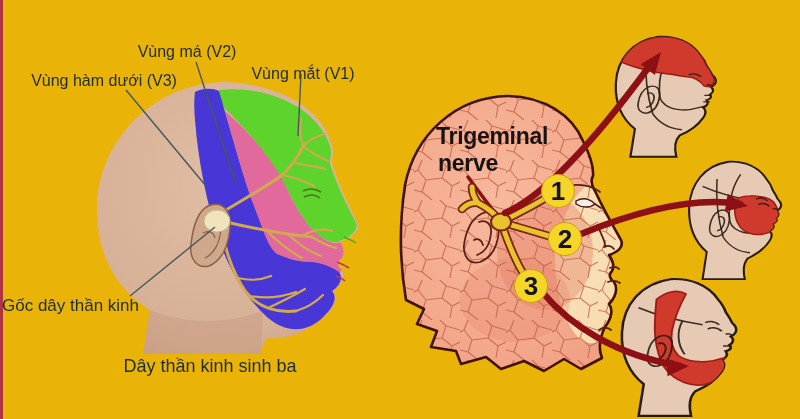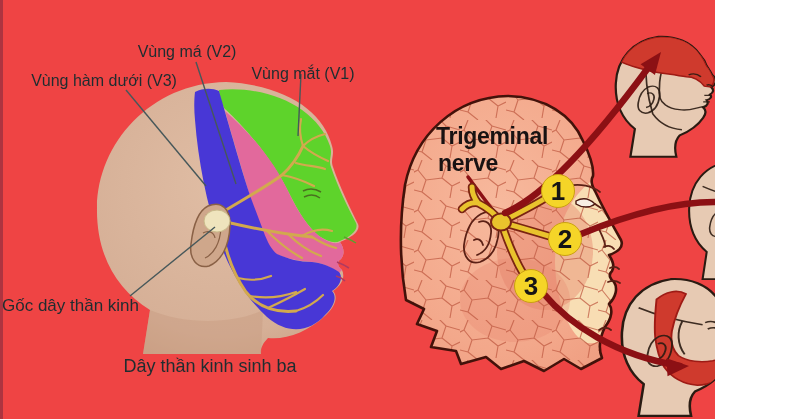--- a/index.html
+++ b/index.html
@@ -1,16 +1,16 @@
 <!DOCTYPE html>
 <html style="--background: #ffffff; --left-edge-sliver: #ad3440; --v1-eye-region: #5ed32b; --v2-cheek-region: #e2699c; --v3-jaw-region: #4837d6; --skin: #d9b69c; --nerve-yellow: #d2a94e; --label-text: #1e2d30; --pointer-line: #47585a; --head-fill: #f4aa8d; --crack-lines: #c05a42; --outline-dark: #43120a; --arrow-red: #8c1014; --badge-yellow: #f5d528; --badge-text: #151515; --nerve-yellow-bright: #e9c32d; --nerve-outline: #7a2412; --small-head-skin: #e7cab3; --small-head-outline: #2a1b12; --pain-region-red: #cf3a2d; --cream: #f8e3b8; --title-text: #181212;"><head>
 <meta charset="utf-8">
 <style>
   html,body{margin:0;padding:0;background:#ffffff;}
-  .stage{position:relative;width:715px;height:419px;background:#ef4444;overflow:hidden;
+  .stage{position:relative;width:800px;height:419px;background:#eab308;overflow:hidden;
          font-family:"Liberation Sans", sans-serif;}
   svg{position:absolute;left:0;top:0;}
   text{font-family:"Liberation Sans", sans-serif;}
   .v1-fill{fill:var(--v1-eye-region,#5ed32b);}
   .v2-fill{fill:var(--v2-cheek-region,#e2699c);}
   .v3-fill{fill:var(--v3-jaw-region,#4837d6);}
   .nerveL{stroke:var(--nerve-yellow,#d2a94e);fill:none;stroke-linecap:round;stroke-width:2.2;}
   .nerveL.thick{stroke-width:3;}
   .pointer{stroke:var(--pointer-line,#47585a);stroke-width:1.4;}
   .lbl{fill:var(--label-text,#1e2d30);font-size:16px;}

